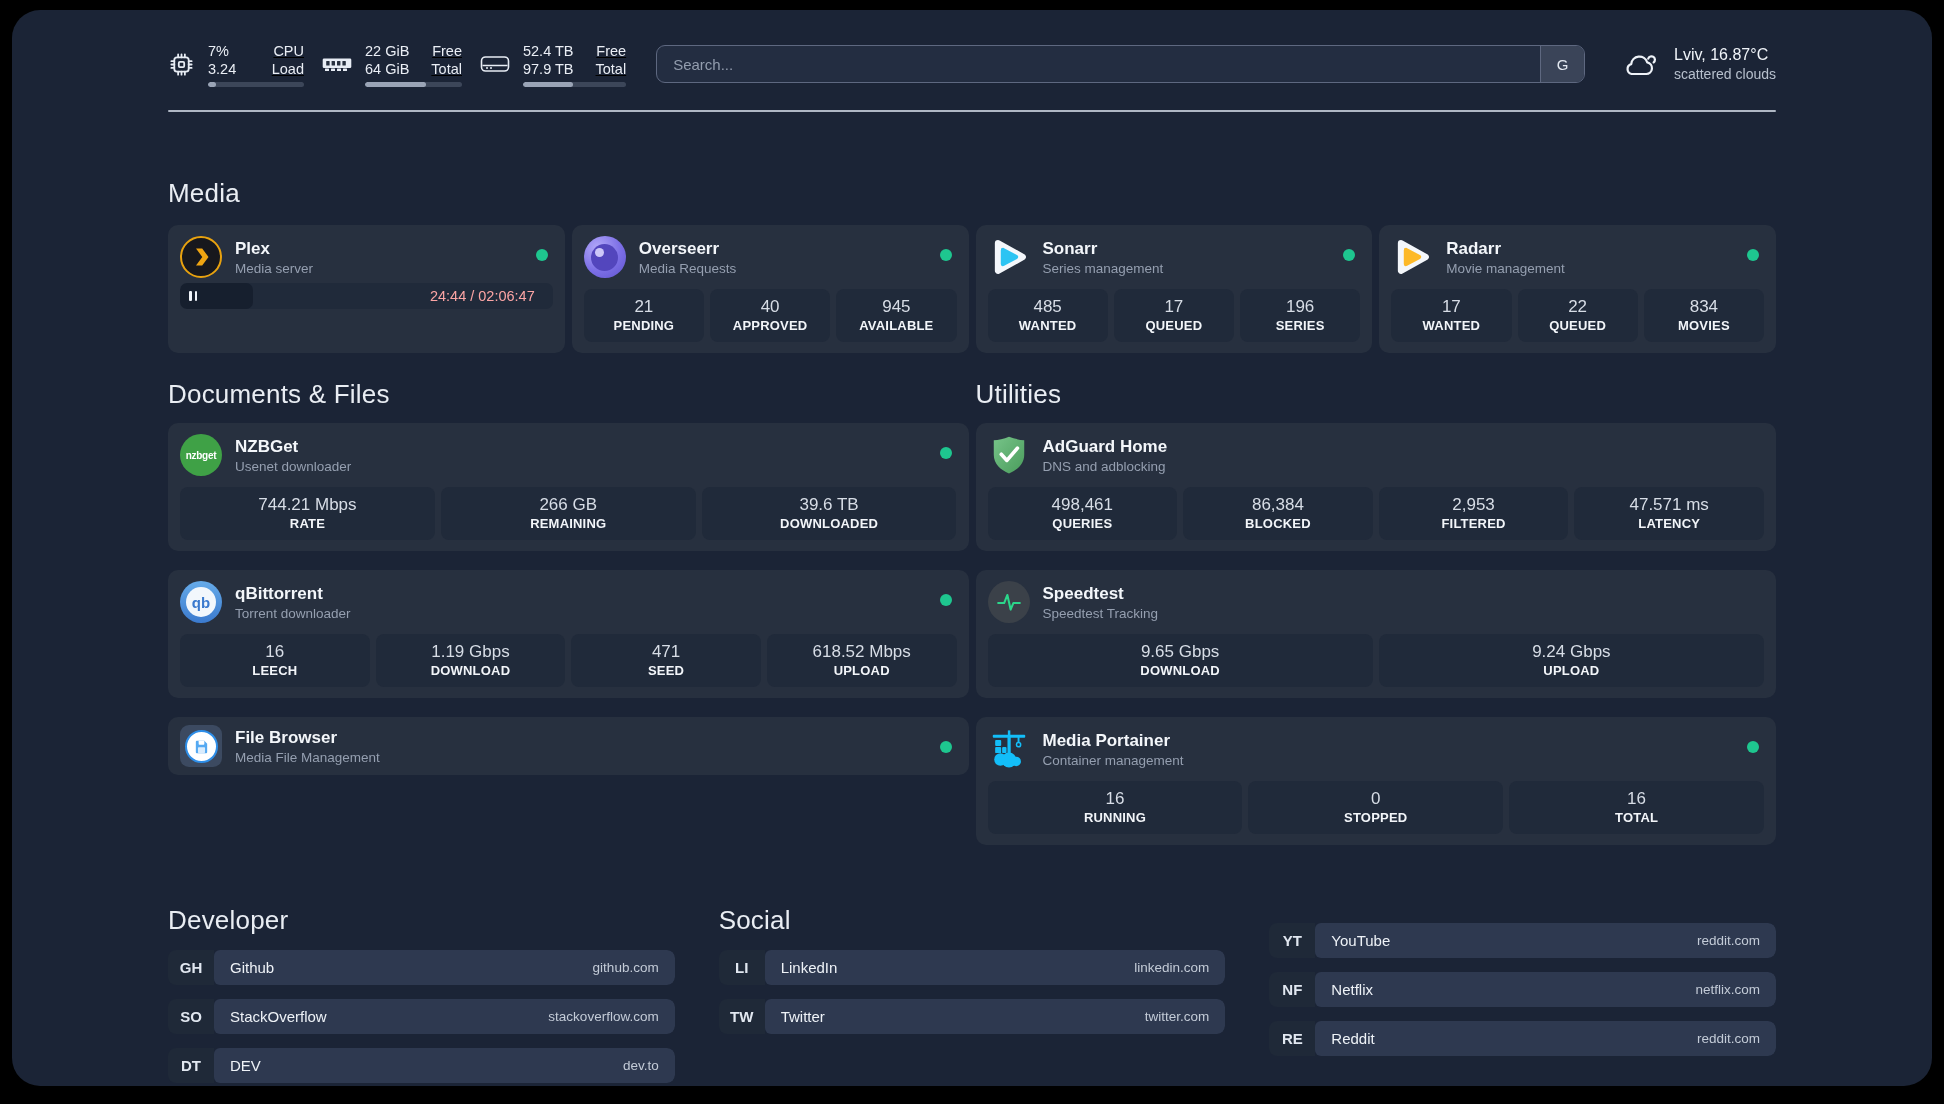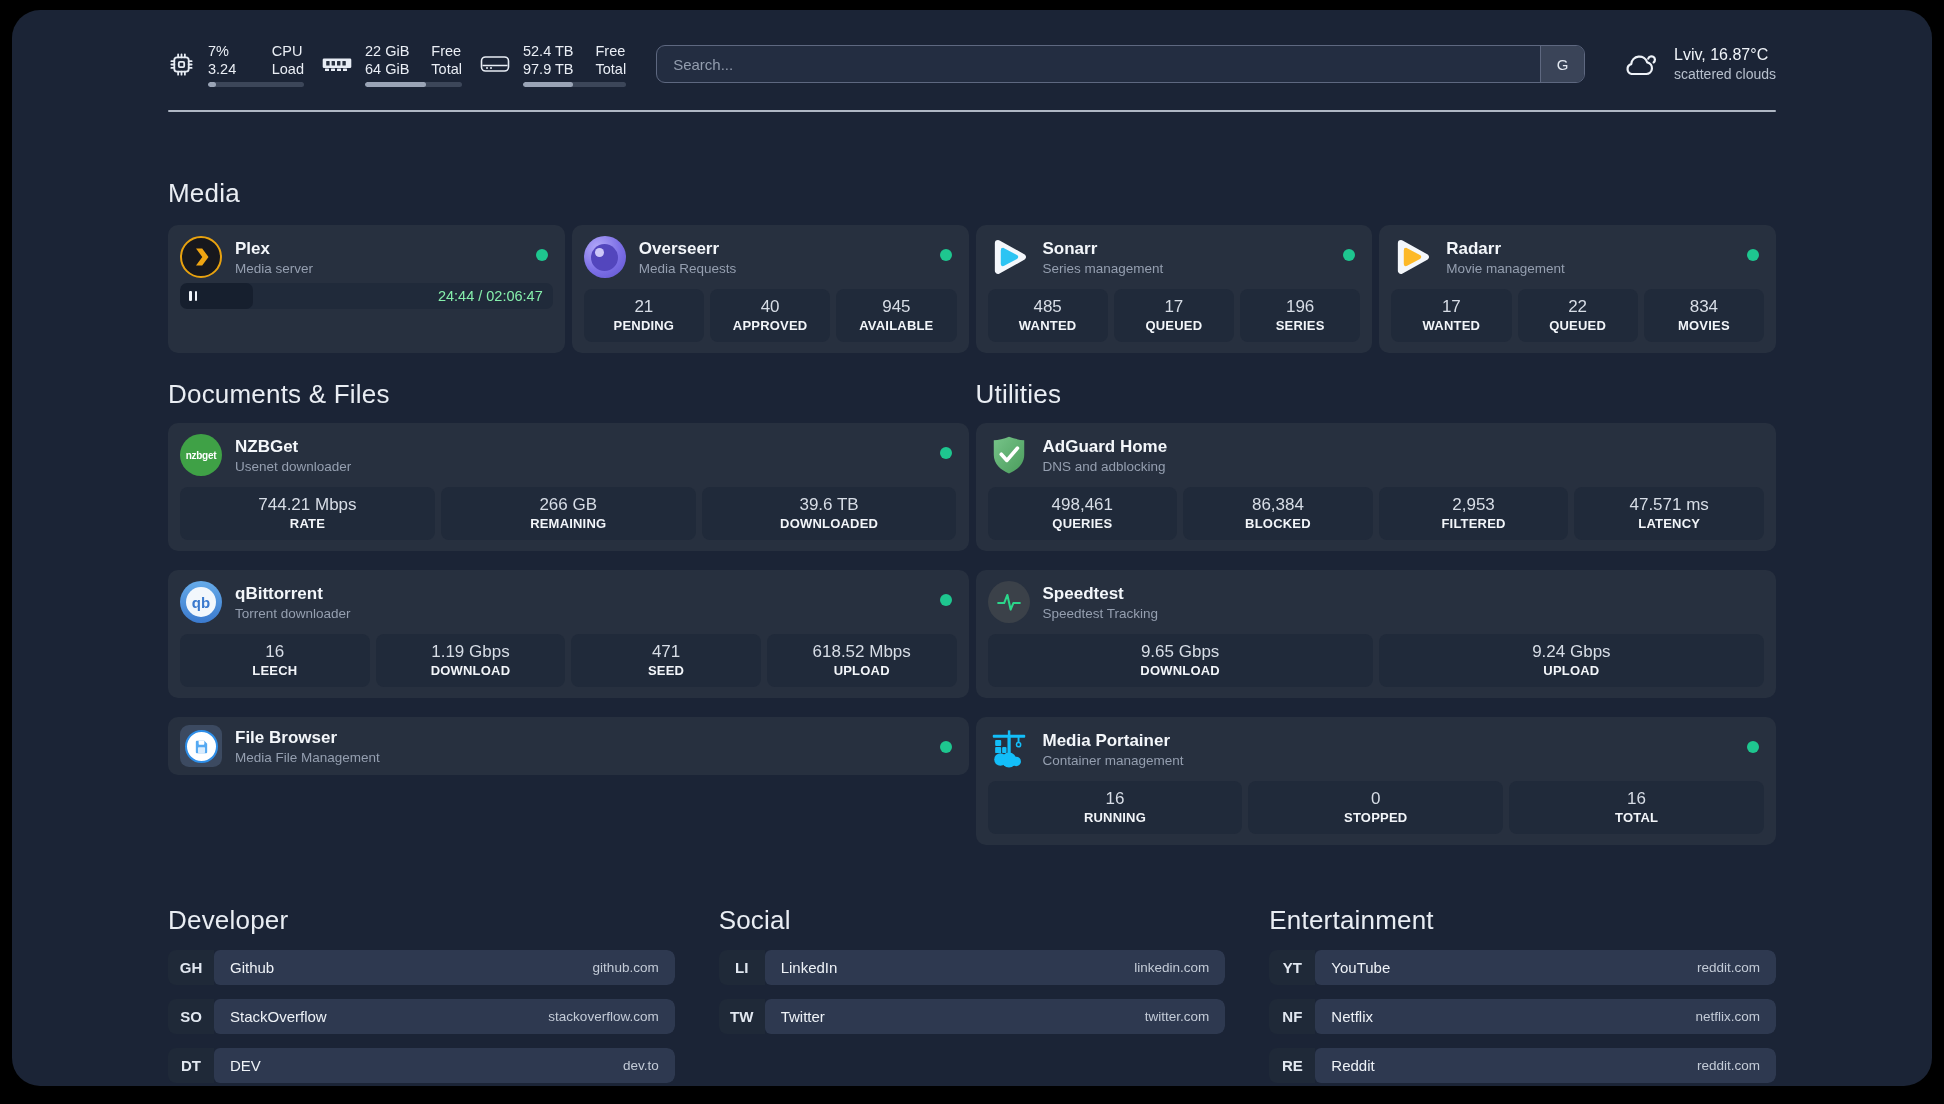--- a/index.html
+++ b/index.html
@@ -13,21 +13,21 @@
   .content { width:1608px; margin:0 auto; }
 
   
   .topbar { display:flex; align-items:center; margin-top:30px; height:48px; }
   .system { display:flex; gap:18px; align-items:center; }
   .sysstat { display:flex; gap:13px; align-items:center; }
   .sysicon { color:#e7ecf4; display:flex; align-items:center; }
   .sysbody { display:flex; flex-direction:column; }
   .sysrows { display:flex; justify-content:space-between; gap:22px; min-width:96px; }
   .syscol { display:flex; flex-direction:column; }
-  .syscol.right { text-align:left; }
+  .syscol.right { text-align:right;text-decoration:underline; }
   .systext { font-size:14.5px; line-height:18px; color:#eaeef5; font-weight:500; }
   .sysbar { margin-top:4px; height:5px; border-radius:3px; background:#3c4659; overflow:hidden; }
   .sysbar-fill { height:100%; background:#9aa4b6; border-radius:3px; }
 
   .searchwrap { flex:1; margin:0 36px 0 30px; position:relative; height:38px; }
   .search-input {
     width:100%; height:100%; background:#232d41; border:1px solid #5e6880;
     border-radius:9px; color:#e8edf4; font-size:15px; padding:0 56px 0 16px;
     font-family:"Liberation Sans", sans-serif; outline:none;
   }
@@ -70,22 +70,22 @@
   .slim { padding:8px 12px; }
 
   
   .np-title-row { margin-top:10px; background:#202a3a; border-radius:7px; height:26px;
     display:flex; align-items:center; justify-content:space-between; padding:0 9px; }
   .np-title { font-size:14px; color:#e9edf3; }
   .np-progress { margin-top:5px; background:#202a3a; border-radius:7px; height:26px; position:relative; overflow:hidden; }
   .np-fill { position:absolute; left:0; top:0; bottom:0; background:#161f2e; border-radius:7px; display:flex; align-items:center; }
   .pause-btn { display:flex; gap:3px; margin-left:9px; cursor:pointer; }
   .pause-btn span { width:2.5px; height:10px; background:#eef2f8; border-radius:1px; display:block; }
-  .np-time { position:absolute; right:10px; top:0; bottom:0; display:flex; align-items:center;
-    font-size:14.5px; color:#86efac; }
+  .np-time { position:absolute; right:18px; top:0; bottom:0; display:flex; align-items:center;
+    font-size:14.5px; color:#fca5a5; }
 
   
   .plex-icon { background:#17181d; border:2px solid #e8a20f; }
   .overseerr-icon { background:radial-gradient(circle at 32% 28%, #b2a8f8, #7c6fe6 55%, #5f53cf); position:relative; }
   .overseerr-pupil { width:27px; height:27px; border-radius:50%; background:#5346bd; position:relative; }
   .overseerr-glint { position:absolute; left:4px; top:4px; width:9px; height:9px; border-radius:50%; background:#cdc7f8; }
   .nzbget-icon { background:#3fa146; }
   .nzbget-text { color:#fff; font-size:10px; font-weight:700; letter-spacing:-.3px; }
   .qb-icon { background:linear-gradient(180deg,#66abe9,#3b7ace); }
   .qb-inner { width:30px; height:30px; border-radius:50%; background:#f2f7fc; display:flex; align-items:center; justify-content:center;
@@ -568,21 +568,20 @@
       <div class="link-row">
         <div class="link-badge">TW</div>
         <div class="link-main">
           <span class="link-name">Twitter</span>
           <span class="link-url">twitter.com</span>
         </div>
       </div>
     </div>
 
     <div class="link-col">
-      <div class="section-title">Entertainment</div>
       <div class="link-row">
         <div class="link-badge">YT</div>
         <div class="link-main">
           <span class="link-name">YouTube</span>
           <span class="link-url">reddit.com</span>
         </div>
       </div>
       <div class="link-row">
         <div class="link-badge">NF</div>
         <div class="link-main">

